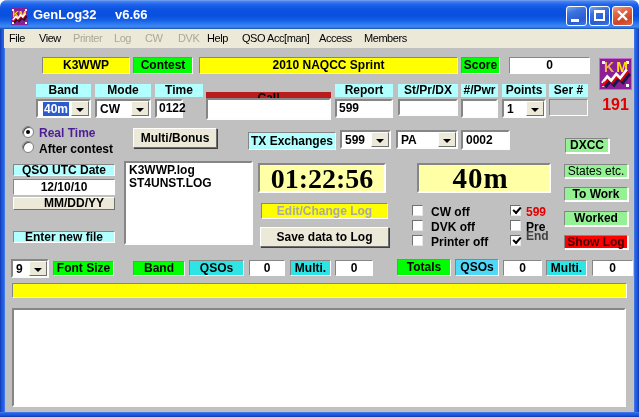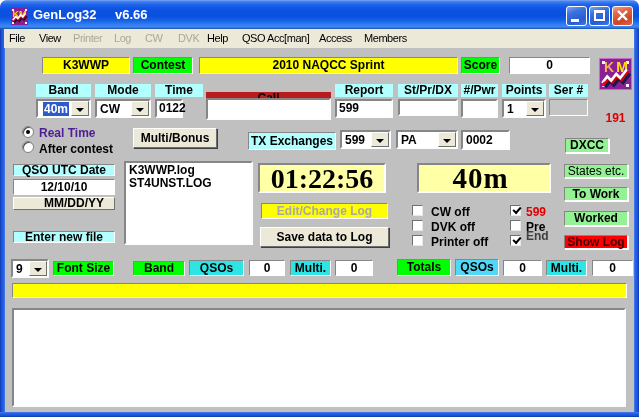--- a/index.html
+++ b/index.html
@@ -99,21 +99,21 @@
       <rect x="27" y="3" width="3" height="3" fill="#FFF"></rect>
     <rect x="3" y="26" width="3" height="3" fill="#FFF"></rect>
       <rect x="27" y="26" width="3" height="3" fill="#FFF"></rect>
     <text x="10" y="14" font-size="14" font-weight="bold" fill="#F2B24E" text-anchor="middle" font-family="Liberation Sans,sans-serif">K</text>
     <text x="23" y="14" font-size="14" font-weight="bold" fill="#FFE008" text-anchor="middle" font-family="Liberation Sans,sans-serif">M</text>
     <path d="M6 29 L11 22.5 L15 26.5 L20 20 L24 24 L30.5 15.5" stroke="#181850" stroke-width="4" fill="none"></path>
     <path d="M4.5 27 L9.5 20.5 L13.5 24.5 L18.5 18 L22.5 22 L29 13.5" stroke="#D80000" stroke-width="2.6" fill="none"></path>
     <path d="M3.2 25 L8.2 18.5 L12.2 22.5 L17.2 16 L21.2 20 L27.7 11.5" stroke="#FFF" stroke-width="2.6" fill="none"></path>
     <path d="M3 28 L6 24" stroke="#E8003C" stroke-width="2.4" fill="none"></path>
   </svg>
-  <div class="abs b ctr" style="left:599px;top:111px;width:33px;font-size:12px;color:#E00000;">191</div>
+  <div class="abs b ctr" style="left:599px;top:96px;width:33px;font-size:16px;color:#E00000;">191</div>
 
   <div class="abs cy b ctr f11" style="left:36px;top:84px;width:55px;height:13px;line-height:13px;">Band</div>
   <div class="abs cy b ctr f11" style="left:95px;top:84px;width:56px;height:13px;line-height:13px;">Mode</div>
   <div class="abs cy b ctr f11" style="left:155px;top:84px;width:48px;height:13px;line-height:13px;">Time</div>
   <div class="abs b ctr f11" style="left:206px;top:92px;width:125px;height:13px;line-height:13px;background:#b91c1c;">Call</div>
   <div class="abs cy b ctr f11" style="left:335px;top:84px;width:58px;height:13px;line-height:13px;">Report</div>
   <div class="abs cy b ctr f11" style="left:398px;top:84px;width:60px;height:13px;line-height:13px;">St/Pr/DX</div>
   <div class="abs cy b ctr f11" style="left:461px;top:84px;width:37px;height:13px;line-height:13px;">#/Pwr</div>
   <div class="abs cy b ctr f11" style="left:502px;top:84px;width:44px;height:13px;line-height:13px;">Points</div>
   <div class="abs cy b ctr f11" style="left:549px;top:84px;width:39px;height:13px;line-height:13px;">Ser #</div>

